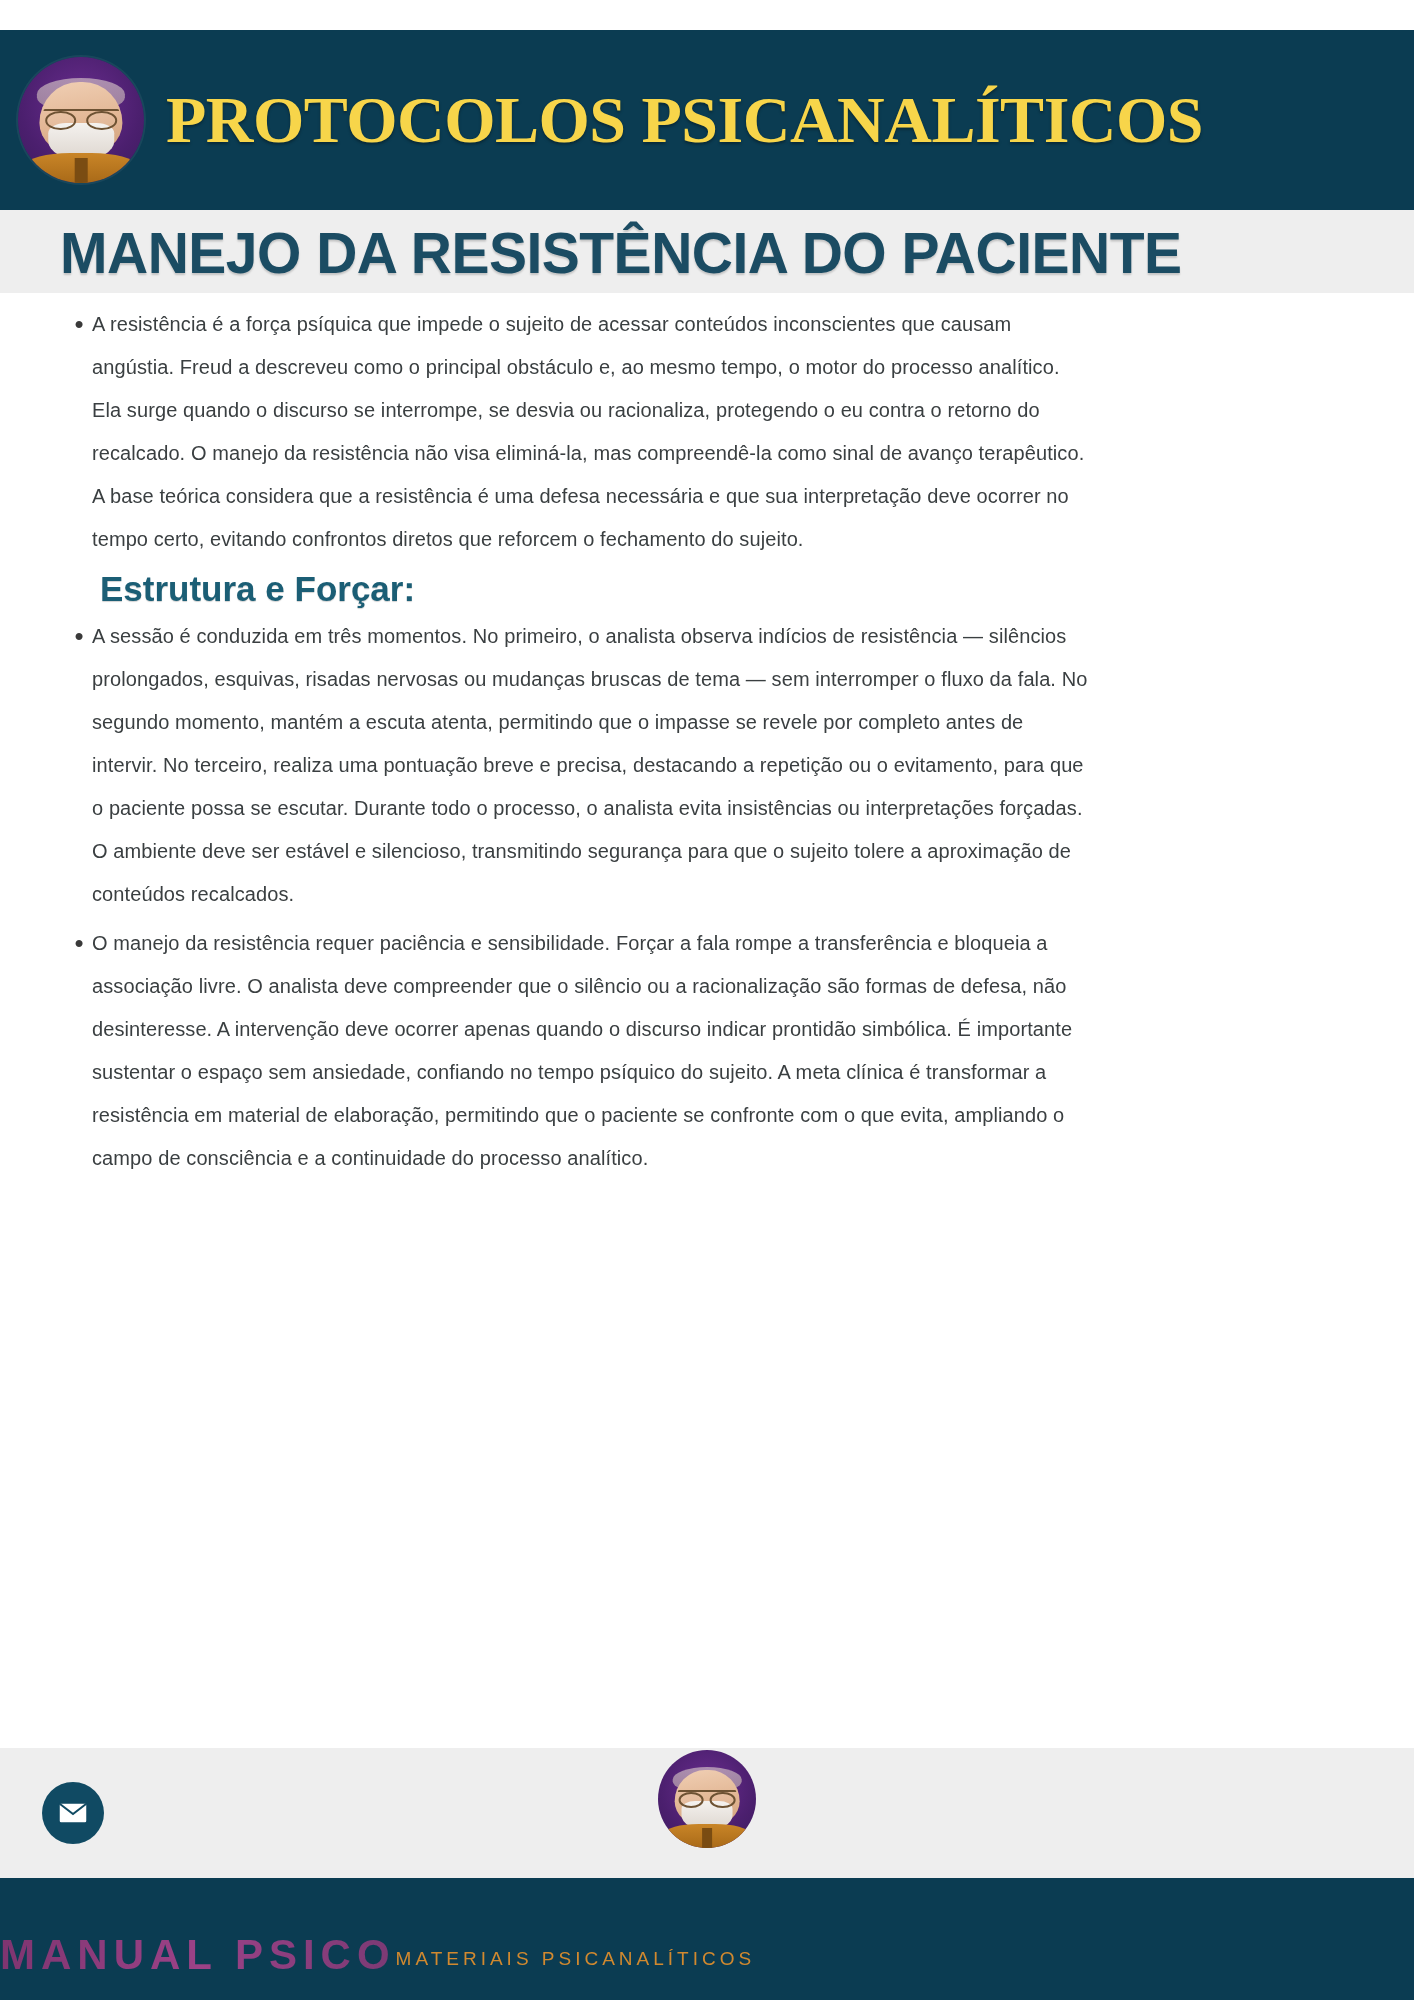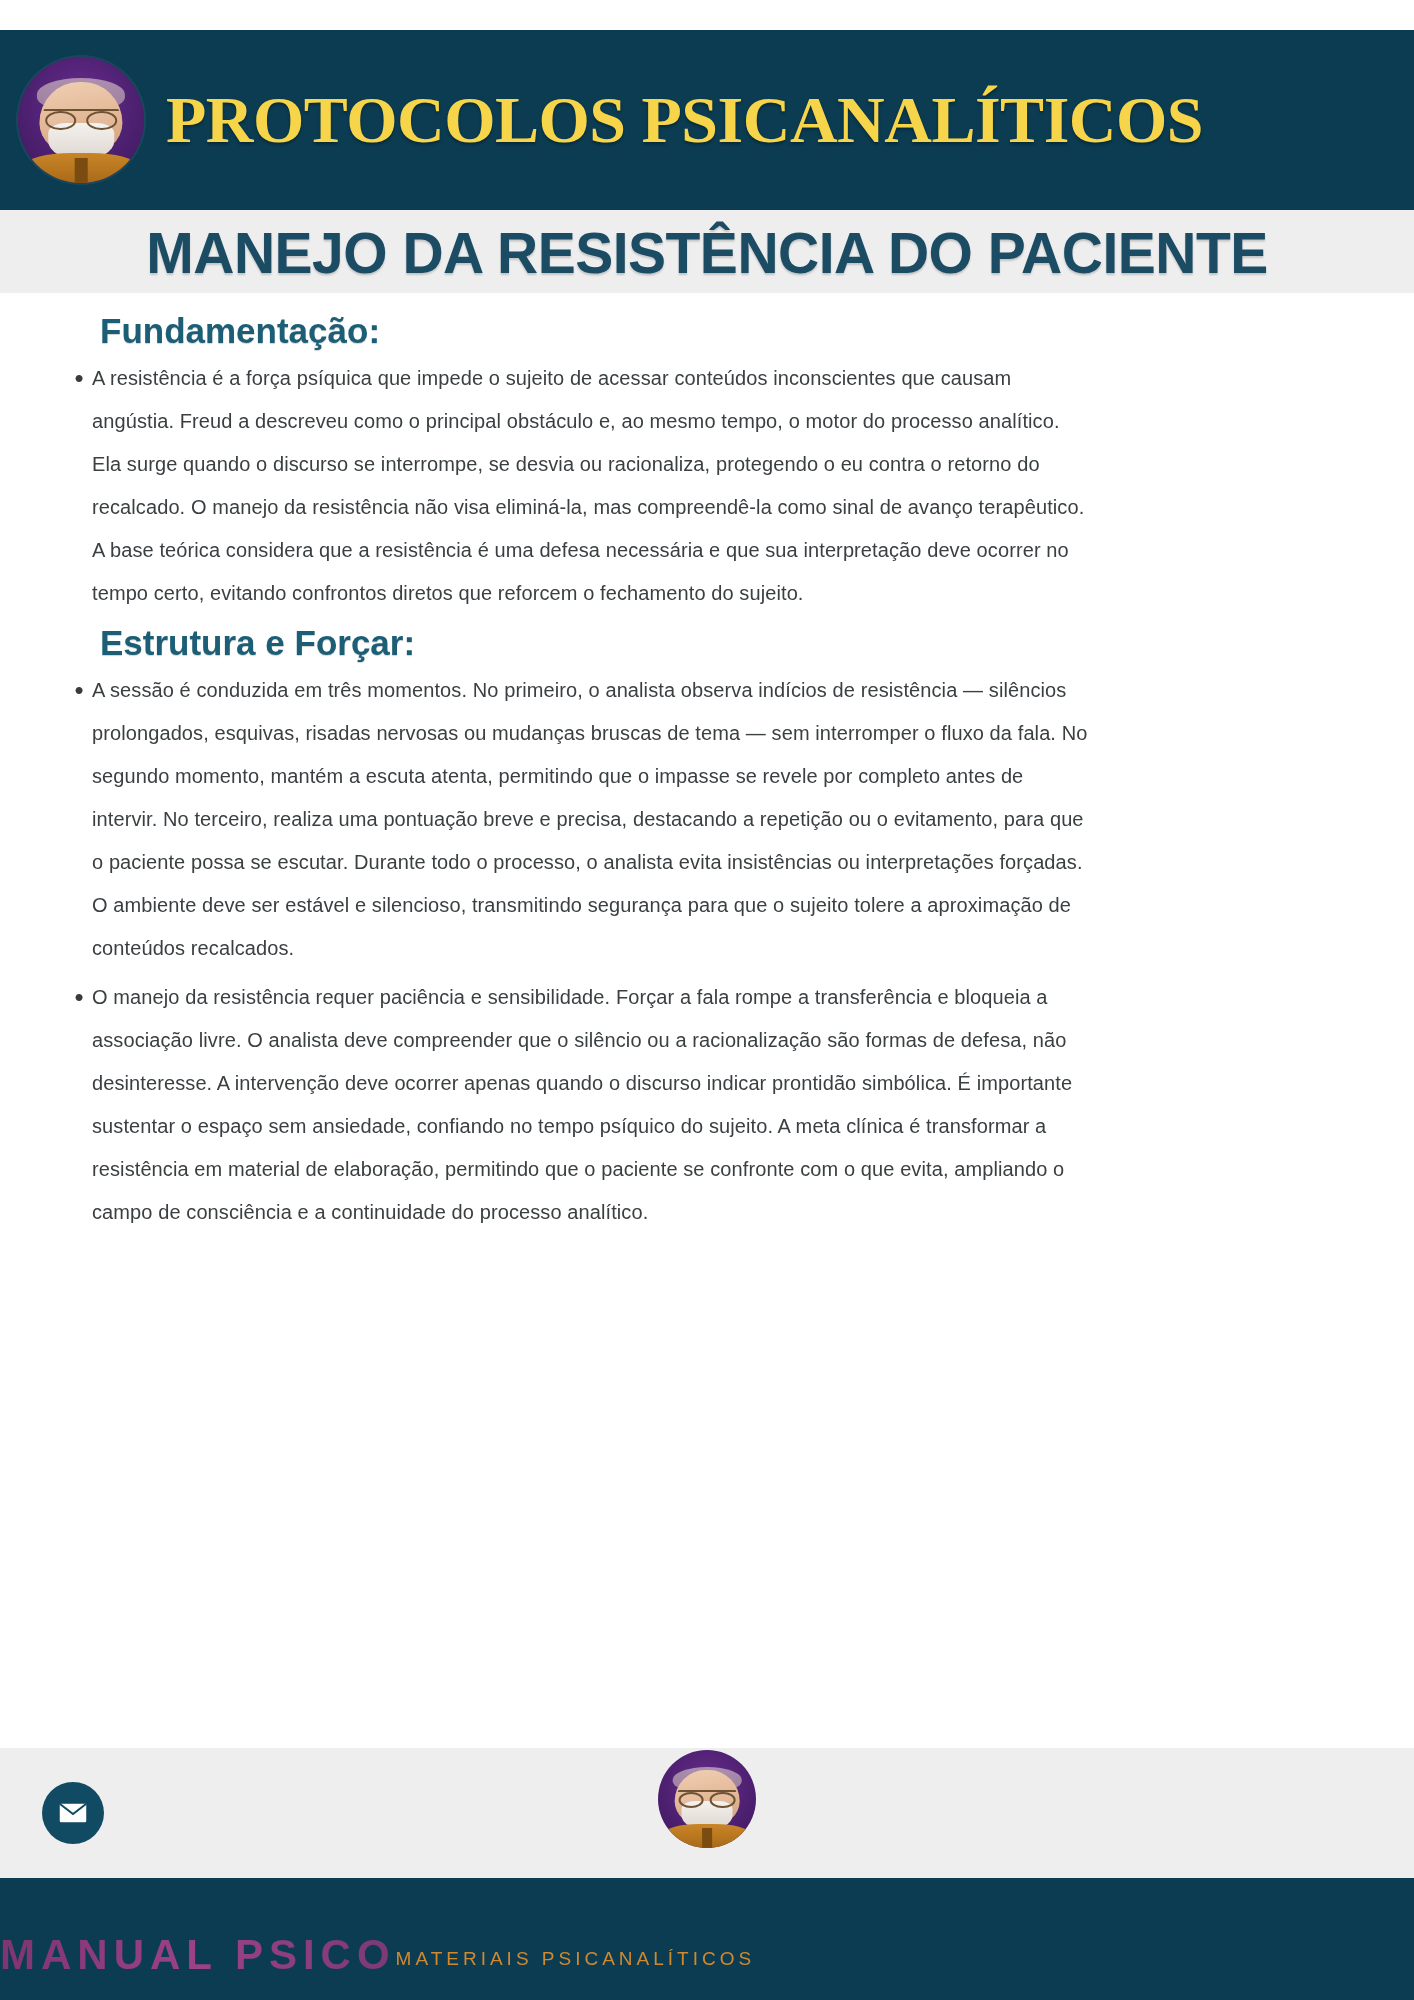--- a/index.html
+++ b/index.html
@@ -97,21 +97,20 @@
     color:#f7d54a;
     margin-left:22px;
     white-space:nowrap;
     text-shadow:0 2px 3px rgba(0,0,0,.35);
   }
 
   
   .title-band {
     background:#eeeeee;
     padding:14px 60px 10px 60px;
-    text-align:center;
   }
   .doc-title {
     font-family:"Liberation Sans Narrow","Liberation Sans", sans-serif;
     font-weight:bold;
     font-size:57px;
     line-height:1.04;
     color:#1b4c63;
     letter-spacing:-0.5px;
     text-shadow:0 2px 2px rgba(0,0,0,.18);
   }
@@ -227,21 +226,20 @@
   <div class="brand-title">PROTOCOLOS PSICANALÍTICOS</div>
 </div>
 
 <div class="title-band">
   <div class="doc-title">MANEJO DA RESISTÊNCIA DO PACIENTE</div>
 </div>
 
 <div class="content">
 
   <div class="section">
-    <div class="section-heading">Fundamentação:</div>
     <div class="bullet-row">
       <span class="bullet-dot">•</span>
       <p class="body-text">A resistência é a força psíquica que impede o sujeito de acessar conteúdos inconscientes que causam angústia. Freud a descreveu como o principal obstáculo e, ao mesmo tempo, o motor do processo analítico. Ela surge quando o discurso se interrompe, se desvia ou racionaliza, protegendo o eu contra o retorno do recalcado. O manejo da resistência não visa eliminá-la, mas compreendê-la como sinal de avanço terapêutico. A base teórica considera que a resistência é uma defesa necessária e que sua interpretação deve ocorrer no tempo certo, evitando confrontos diretos que reforcem o fechamento do sujeito.</p>
     </div>
   </div>
 
   <div class="section">
     <div class="section-heading">Estrutura e Forçar:</div>
     <div class="bullet-row">
       <span class="bullet-dot">•</span>

